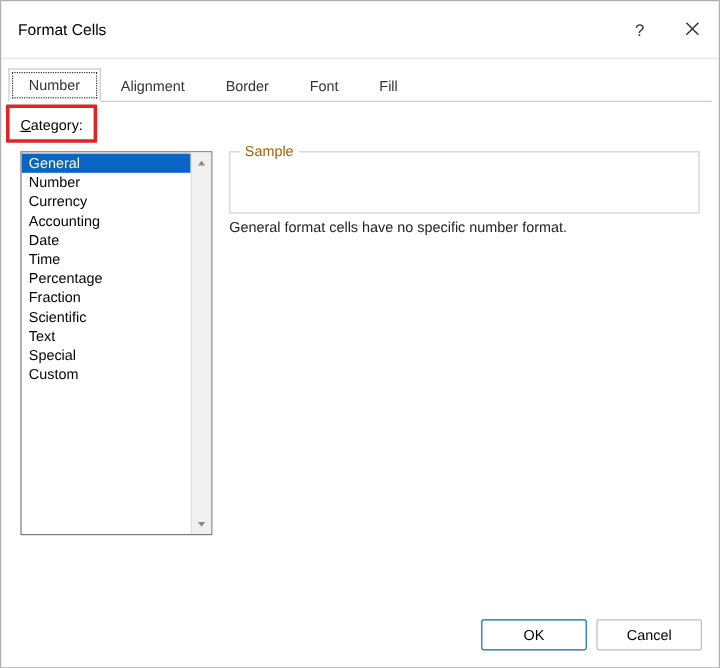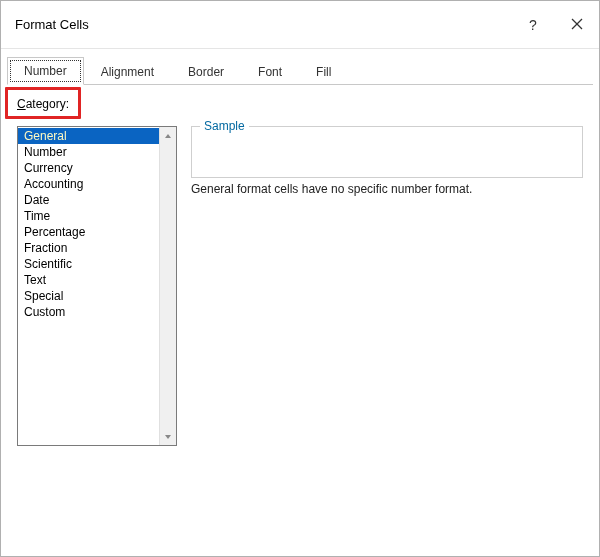--- a/index.html
+++ b/index.html
@@ -146,21 +146,21 @@
     padding: 20px 8px 16px 8px;
     position: relative;
   }
   .sample-group .legend {
     position: absolute;
     top: -8px;
     left: 8px;
     background: #fff;
     padding: 0 4px;
     font-size: 12px;
-    color: #0369a1;
+    color: #a16207;
   }
   .desc {
     margin-top: 4px;
     font-size: 12px;
     color: #222;
   }
   .footer {
     display: flex;
     justify-content: flex-end;
     gap: 8px;
@@ -249,14 +249,18 @@
       <div class="right-pane">
         <div class="sample-group">
           <div class="legend">Sample</div>
           <div style="min-height:14px;"></div>
         </div>
         <div class="desc">General format cells have no specific number format.</div>
       </div>
     </div>
   </div>
 
+  <div class="footer">
+    <div class="btn primary">OK</div>
+    <div class="btn">Cancel</div>
+  </div>
 
 </div>
 
 </body></html>

